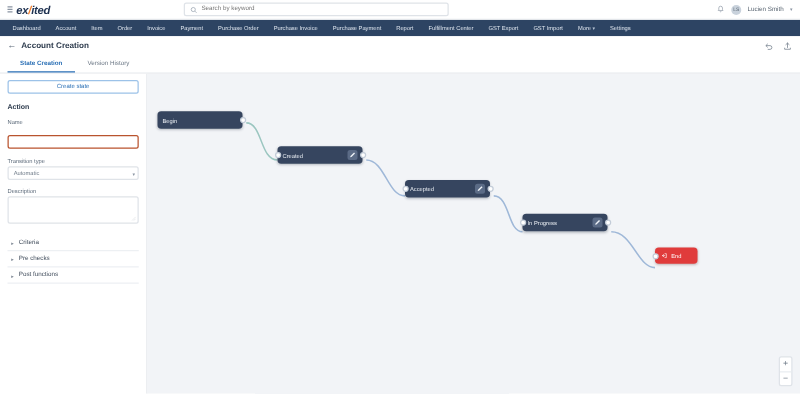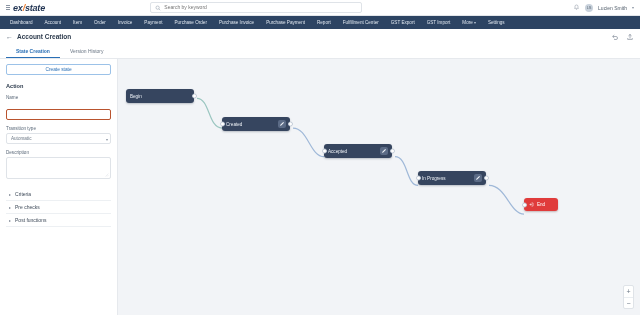--- a/index.html
+++ b/index.html
@@ -166,21 +166,21 @@
 
 <div class="app">
 
   <div class="topbar">
     <div class="logo-wrap">
       <span class="burger">
         <i></i>
           <i></i>
           <i></i>
       </span>
-      <span class="logo"><span>ex</span><span class="accent">/</span><span>state</span></span>
+      <span class="logo"><span>ex</span><span class="accent">/</span><span>ited</span></span>
     </div>
 
     <div class="search-box">
       <svg class="search-ico" viewBox="0 0 16 16">
         <circle cx="7" cy="7" r="4.4" fill="none" stroke="#9aa4b0" stroke-width="1.6"></circle>
         <line x1="10.3" y1="10.3" x2="14" y2="14" stroke="#9aa4b0" stroke-width="1.6"></line>
       </svg>
       <input class="search-input" type="text" placeholder="Search by keyword" style="">
     </div>
 

